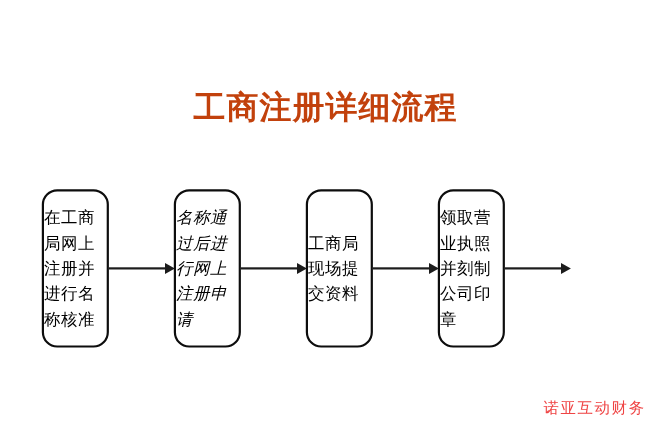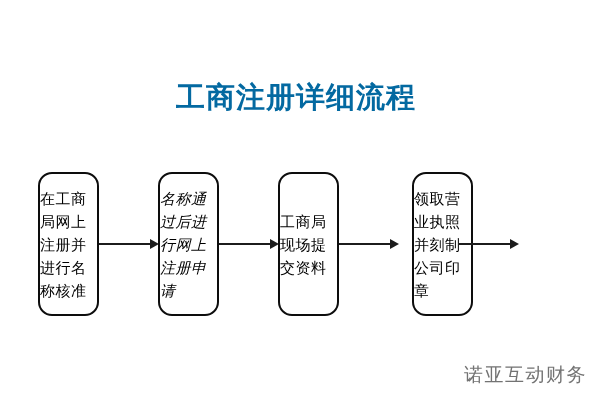--- a/index.html
+++ b/index.html
@@ -13,40 +13,40 @@
   }
   .title {
     position: absolute;
     top: 78px;
     left: 0;
     width: 592px;
     margin: 0;
     text-align: center;
     font-size: 29px;
     font-weight: 700;
-    color: #0369a1;
+    color: #c2410c;
     letter-spacing: 1px;
   }
   .flow-step {
     position: absolute;
     top: 172px;
     width: 61px;
     height: 144px;
     box-sizing: border-box;
     border: 2.5px solid #0d0d0d;
     border-radius: 14px;
     background: #ffffff;
     display: flex;
     align-items: center;
     justify-content: flex-start;
   }
   .step-1 { left: 38px; }
   .step-2 { left: 158px; font-style: italic; }
   .step-3 { left: 278px; }
-  .step-4 { left: 398px; margin-left: 14px; }
+  .step-4 { left: 398px; }
   .step-5 { left: 518px; }
   .step-label {
     white-space: pre-line;
     font-size: 15px;
     line-height: 23px;
     color: #000000;
     text-align: left;
     letter-spacing: 0.5px;
   }
   .arrow {
@@ -67,22 +67,22 @@
     width: 0;
     height: 0;
     border-left: 9px solid #1c1c1c;
     border-top: 5px solid transparent;
     border-bottom: 5px solid transparent;
   }
   .brand {
     position: absolute;
     top: 362px;
     right: 13px;
-    font-size: 19px;
-    color: #737373;
+    font-size: 14px;
+    color: #ef4444;
     letter-spacing: 1.5px;
   }
 </style>
 </head>
 <body>
 
 <div class="canvas">
 
   <h1 class="title">工商注册详细流程</h1>
 

